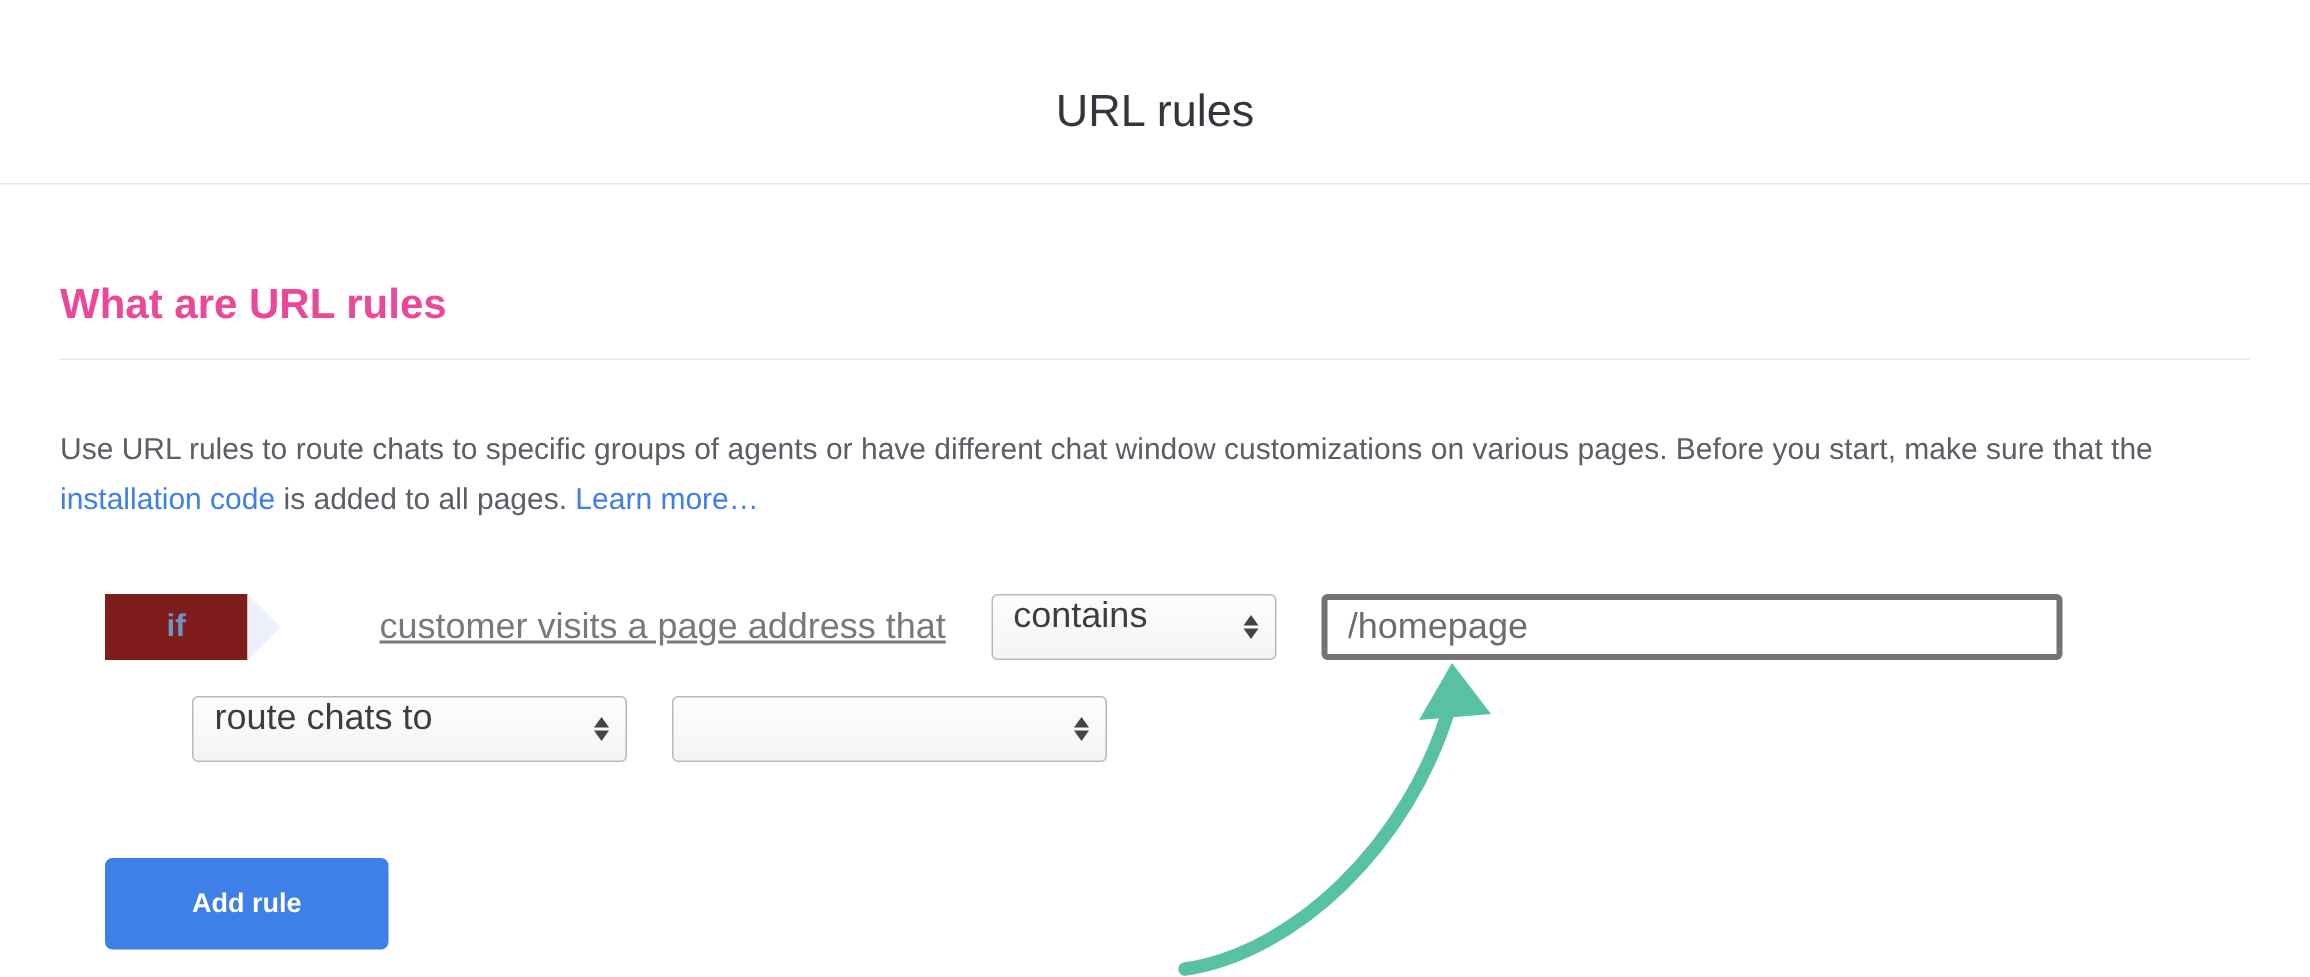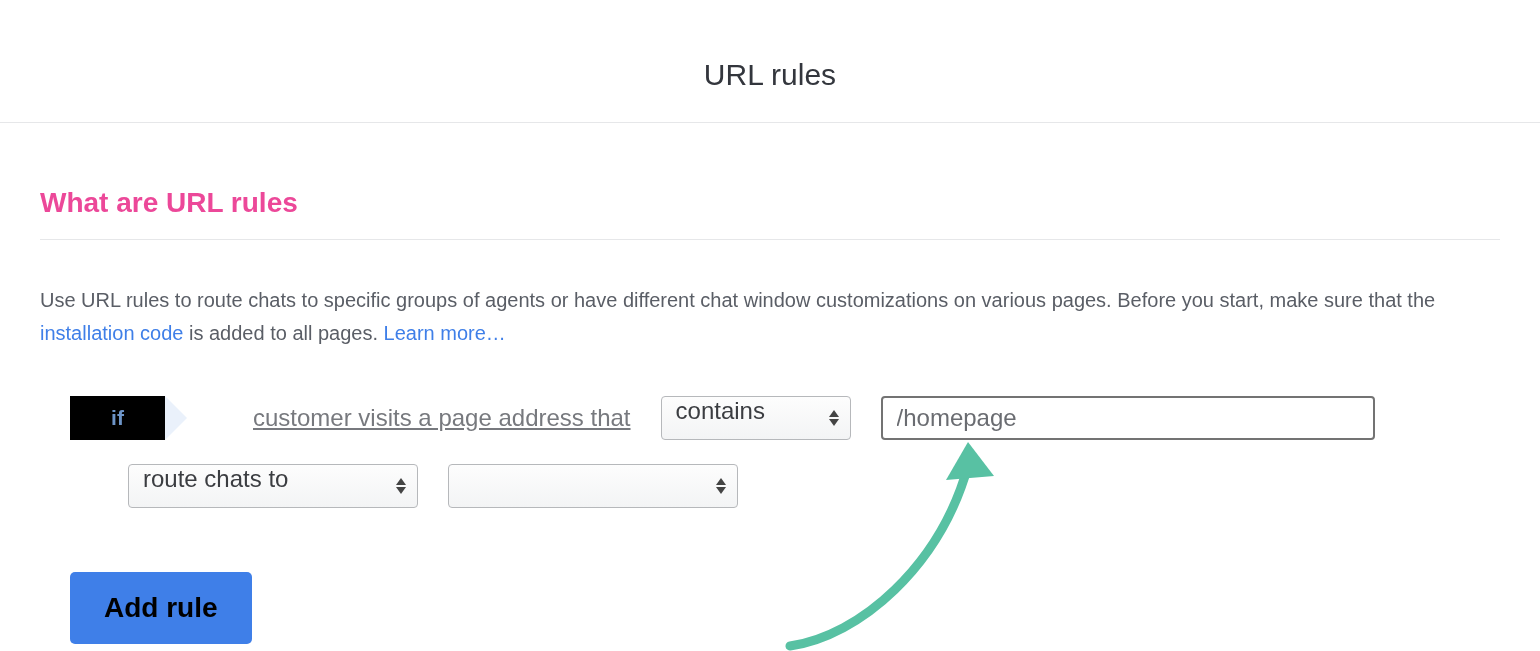--- a/index.html
+++ b/index.html
@@ -55,21 +55,21 @@
     position: relative;
     height: 44px;
     line-height: 44px;
     font-size: 21px;
     font-weight: 600;
     text-align: center;
     flex: 0 0 auto;
   }
   .tag-if {
     width: 95px;
-    background: #000000;
+    background: #7f1d1d;
     color: #6d94c7;
   }
   .tag-if::after {
     content: "";
     position: absolute;
     right: -22px; top: 0;
     width: 0; height: 0;
     border-top: 22px solid transparent;
     border-bottom: 22px solid transparent;
     border-left: 22px solid #eaf1fb;
@@ -115,37 +115,37 @@
     flex-direction: column;
     line-height: 0;
   }
   .select-wrap .arrows svg { display:block; }
   .select-contains { width: 190px; }
   .select-action { width: 290px; margin-left: 58px; }
   .select-group { width: 290px; }
   .input-path {
     height: 44px;
     width: 494px;
-    border: 2px solid #737373;
+    border: 4px solid #737373;
     border-radius: 4px;
     padding: 0 14px;
     font-size: 24px;
     color: #6a6c71;
     background: #fff;
   }
   .add-btn {
     display: inline-block;
     margin-top: 40px;
     background: #3f7fe8;
-    color: #000000;
-    font-size: 28px;
+    color: #ffffff;
+    font-size: 18px;
     font-weight: 600;
     border: none;
     border-radius: 5px;
-    padding: 20px 34px;
+    padding: 20px 58px;
     cursor: pointer;
   }
   .annotation-arrow {
     position: absolute;
     left: 730px;
     top: 40px;
     pointer-events: none;
   }
 </style>
 </head>

